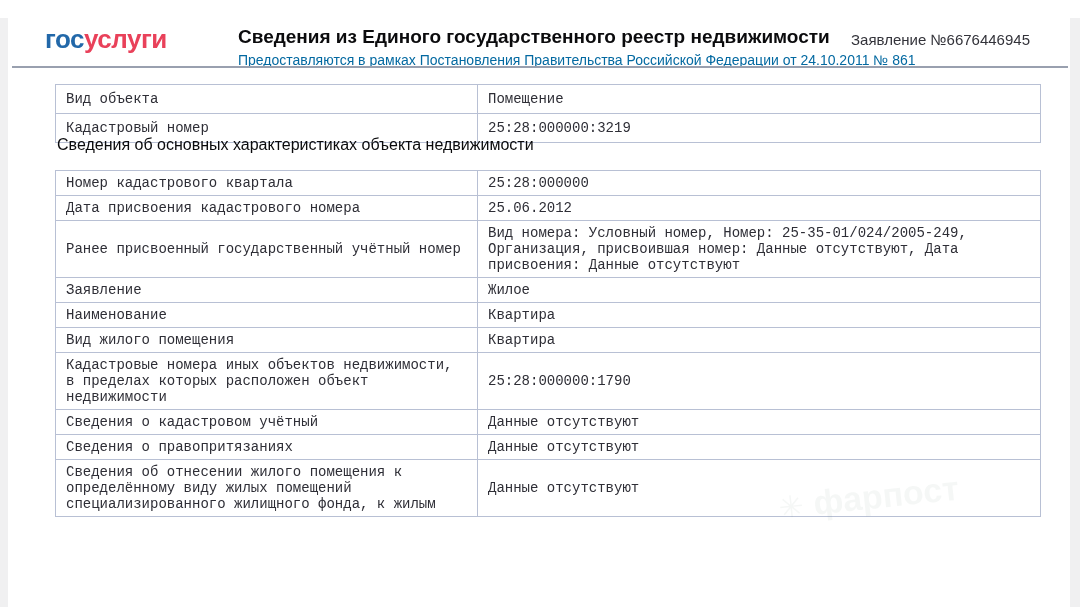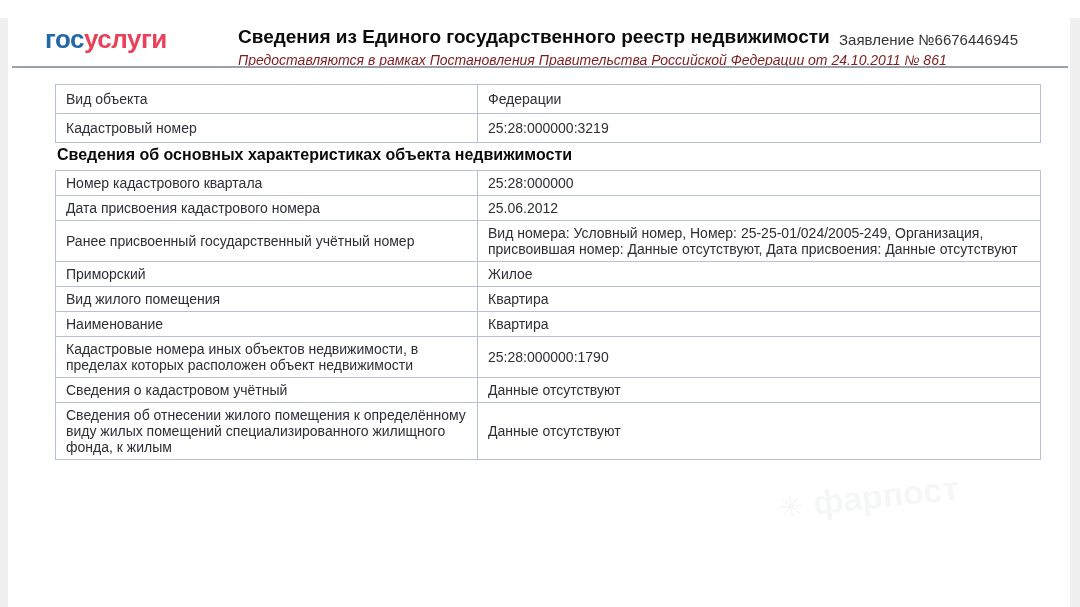--- a/index.html
+++ b/index.html
@@ -12,39 +12,40 @@
   .page{position:absolute;inset:0;}
   .strip{position:absolute;top:18px;bottom:0;background:#f0f0f1;}
   .strip.left{left:0;width:8px;}
   .strip.right{right:0;width:10px;}
 
   
   .logo{position:absolute;left:45px;top:24px;font-size:26px;font-weight:bold;letter-spacing:-0.5px;}
   .logo .b{color:#2268a9;}
   .logo .r{color:#e9415a;}
   .doc-title{position:absolute;left:238px;top:26px;margin:0;font-size:19px;font-weight:bold;color:#0b0b0d;}
-  .doc-subtitle{position:absolute;left:238px;top:52px;margin:0;font-size:14px;color:#7f1d1d;font-style:italic;}
-  .application{position:absolute;right:62px;top:31px;font-size:15px;color:#33333a;}
+  .doc-subtitle{position:absolute;left:238px;top:52px;margin:0;font-size:14px;color:#0369a1;}
+  .application{position:absolute;right:50px;top:31px;font-size:15px;color:#33333a;}
   .rule{position:absolute;left:12px;right:12px;top:66px;height:2px;background:#99a0af;}
 
   
   table.t{position:absolute;left:55px;width:986px;border-collapse:collapse;table-layout:fixed;}
   table.t td{
     border:1px solid #b8c0d4;
     font-size:14px;line-height:16px;
     vertical-align:middle;
     overflow:hidden;
+    font-family:Liberation Mono, monospace;
   }
   table.t col.c1{width:422px;}
   table.one{top:84px;}
   table.one td{padding:6px 10px;}
   table.two{top:170px;}
   table.two td{padding:4px 10px;margin-top:22px;}
 
-  .section-title{position:absolute;left:57px;top:146px;margin:0;font-size:16px;font-weight:bold;color:#0b0b0d;}
+  .section-title{position:absolute;left:57px;top:136px;margin:0;font-size:16px;font-weight:normal;color:#0b0b0d;}
 
   
   .watermark{
     position:absolute;left:778px;top:478px;
     font-size:34px;font-weight:bold;
     color:rgba(110,135,125,0.07);
     transform:rotate(-6deg);
     white-space:nowrap;
     pointer-events:none;
   }
@@ -66,21 +67,21 @@
   <div class="rule"></div>
 
   <table class="t one">
     <colgroup>
         <col class="c1">
         <col>
       </colgroup>
     <tbody>
       <tr>
         <td>Вид объекта</td>
-        <td>Федерации</td>
+        <td>Помещение</td>
       </tr>
       <tr>
         <td>Кадастровый номер</td>
         <td>25:28:000000:3219</td>
       </tr>
     </tbody>
   </table>
 
   <h2 class="section-title">Сведения об основных характеристиках объекта недвижимости</h2>
 
@@ -93,40 +94,44 @@
       <tr>
         <td>Номер кадастрового квартала</td>
         <td>25:28:000000</td>
       </tr>
       <tr>
         <td>Дата присвоения кадастрового номера</td>
         <td>25.06.2012</td>
       </tr>
       <tr>
         <td>Ранее присвоенный государственный учётный номер</td>
-        <td>Вид номера: Условный номер, Номер: 25-25-01/024/2005-249, Организация, присвоившая номер: Данные отсутствуют, Дата присвоения: Данные отсутствуют</td>
+        <td>Вид номера: Условный номер, Номер: 25-35-01/024/2005-249, Организация, присвоившая номер: Данные отсутствуют, Дата присвоения: Данные отсутствуют</td>
       </tr>
       <tr>
-        <td>Приморский</td>
+        <td>Заявление</td>
         <td>Жилое</td>
       </tr>
       <tr>
-        <td>Вид жилого помещения</td>
+        <td>Наименование</td>
         <td>Квартира</td>
       </tr>
       <tr>
-        <td>Наименование</td>
+        <td>Вид жилого помещения</td>
         <td>Квартира</td>
       </tr>
       <tr>
         <td>Кадастровые номера иных объектов недвижимости, в пределах которых расположен объект недвижимости</td>
         <td>25:28:000000:1790</td>
       </tr>
       <tr>
         <td>Сведения о кадастровом учётный</td>
+        <td>Данные отсутствуют</td>
+      </tr>
+      <tr>
+        <td>Сведения о правопритязаниях</td>
         <td>Данные отсутствуют</td>
       </tr>
       <tr>
         <td>Сведения об отнесении жилого помещения к определённому виду жилых помещений специализированного жилищного фонда, к жилым</td>
         <td>Данные отсутствуют</td>
       </tr>
     </tbody>
   </table>
 
   <div class="watermark"><span class="wicon">✳</span><span>фарпост</span></div>

